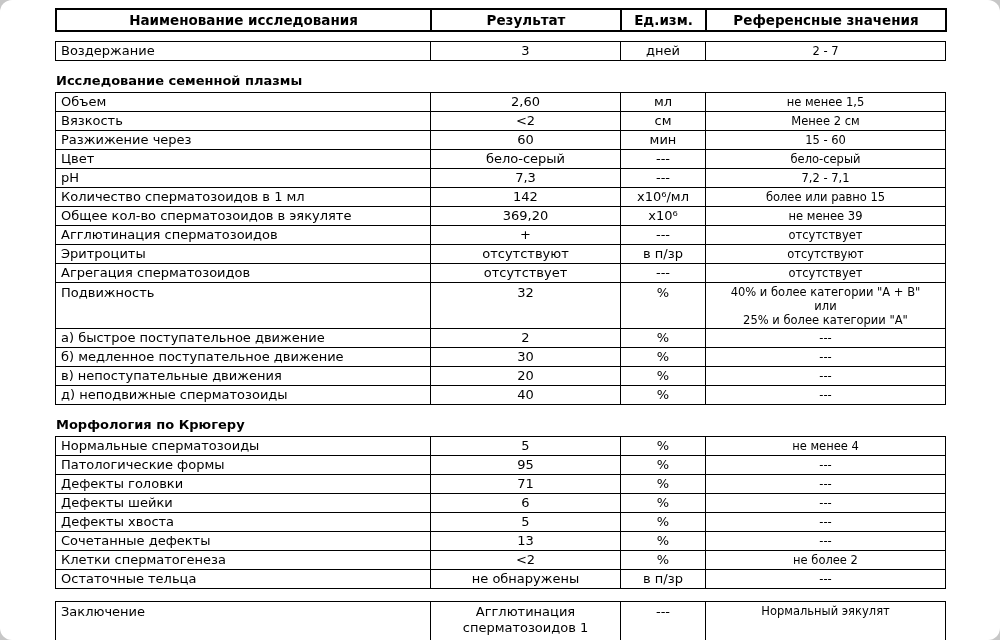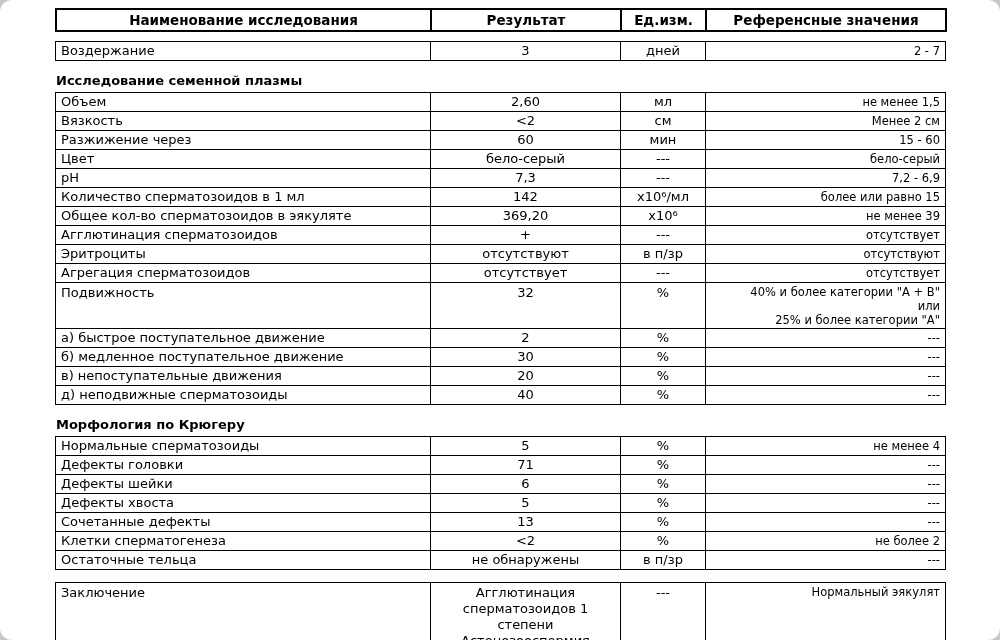--- a/index.html
+++ b/index.html
@@ -37,21 +37,21 @@
     padding:1px 5px;
     line-height:16px;
     font-size:13px;
     white-space:pre-line;
     overflow:hidden;
     vertical-align:middle;
   }
   td.name{text-align:left;}
   td.result{text-align:center;}
   td.unit{text-align:center;}
-  td.ref{text-align:right;font-size:11.5px;line-height:14px;}
+  td.ref{text-align:center;font-size:11.5px;line-height:14px;}
   tr.tall td{vertical-align:top;padding-top:2px;}
   .header-table{margin-bottom:9px;}
   .block{margin-bottom:12px;}
   .section-title{
     font-weight:bold;
     font-size:13px;
     line-height:16px;
     margin:3px 0 3px 1px;
   }
 </style>
@@ -123,21 +123,21 @@
           <tr>
             <td class="name">Цвет</td>
             <td class="result">бело-серый</td>
             <td class="unit">---</td>
             <td class="ref">бело-серый</td>
           </tr>
           <tr>
             <td class="name">pH</td>
             <td class="result">7,3</td>
             <td class="unit">---</td>
-            <td class="ref">7,2 - 6,9</td>
+            <td class="ref">7,2 - 7,1</td>
           </tr>
           <tr>
             <td class="name">Количество сперматозоидов в 1 мл</td>
             <td class="result">142</td>
             <td class="unit">х10⁶/мл</td>
             <td class="ref">более или равно 15</td>
           </tr>
           <tr>
             <td class="name">Общее кол-во сперматозоидов в эякуляте</td>
             <td class="result">369,20</td>
@@ -203,20 +203,26 @@
           <col style="width:190px">
           <col style="width:85px">
           <col style="width:240px">
         </colgroup>
         <tbody>
           <tr>
             <td class="name">Нормальные сперматозоиды</td>
             <td class="result">5</td>
             <td class="unit">%</td>
             <td class="ref">не менее 4</td>
+          </tr>
+          <tr>
+            <td class="name">Патологические формы</td>
+            <td class="result">95</td>
+            <td class="unit">%</td>
+            <td class="ref">---</td>
           </tr>
           <tr>
             <td class="name">Дефекты головки</td>
             <td class="result">71</td>
             <td class="unit">%</td>
             <td class="ref">---</td>
           </tr>
           <tr>
             <td class="name">Дефекты шейки</td>
             <td class="result">6</td>

